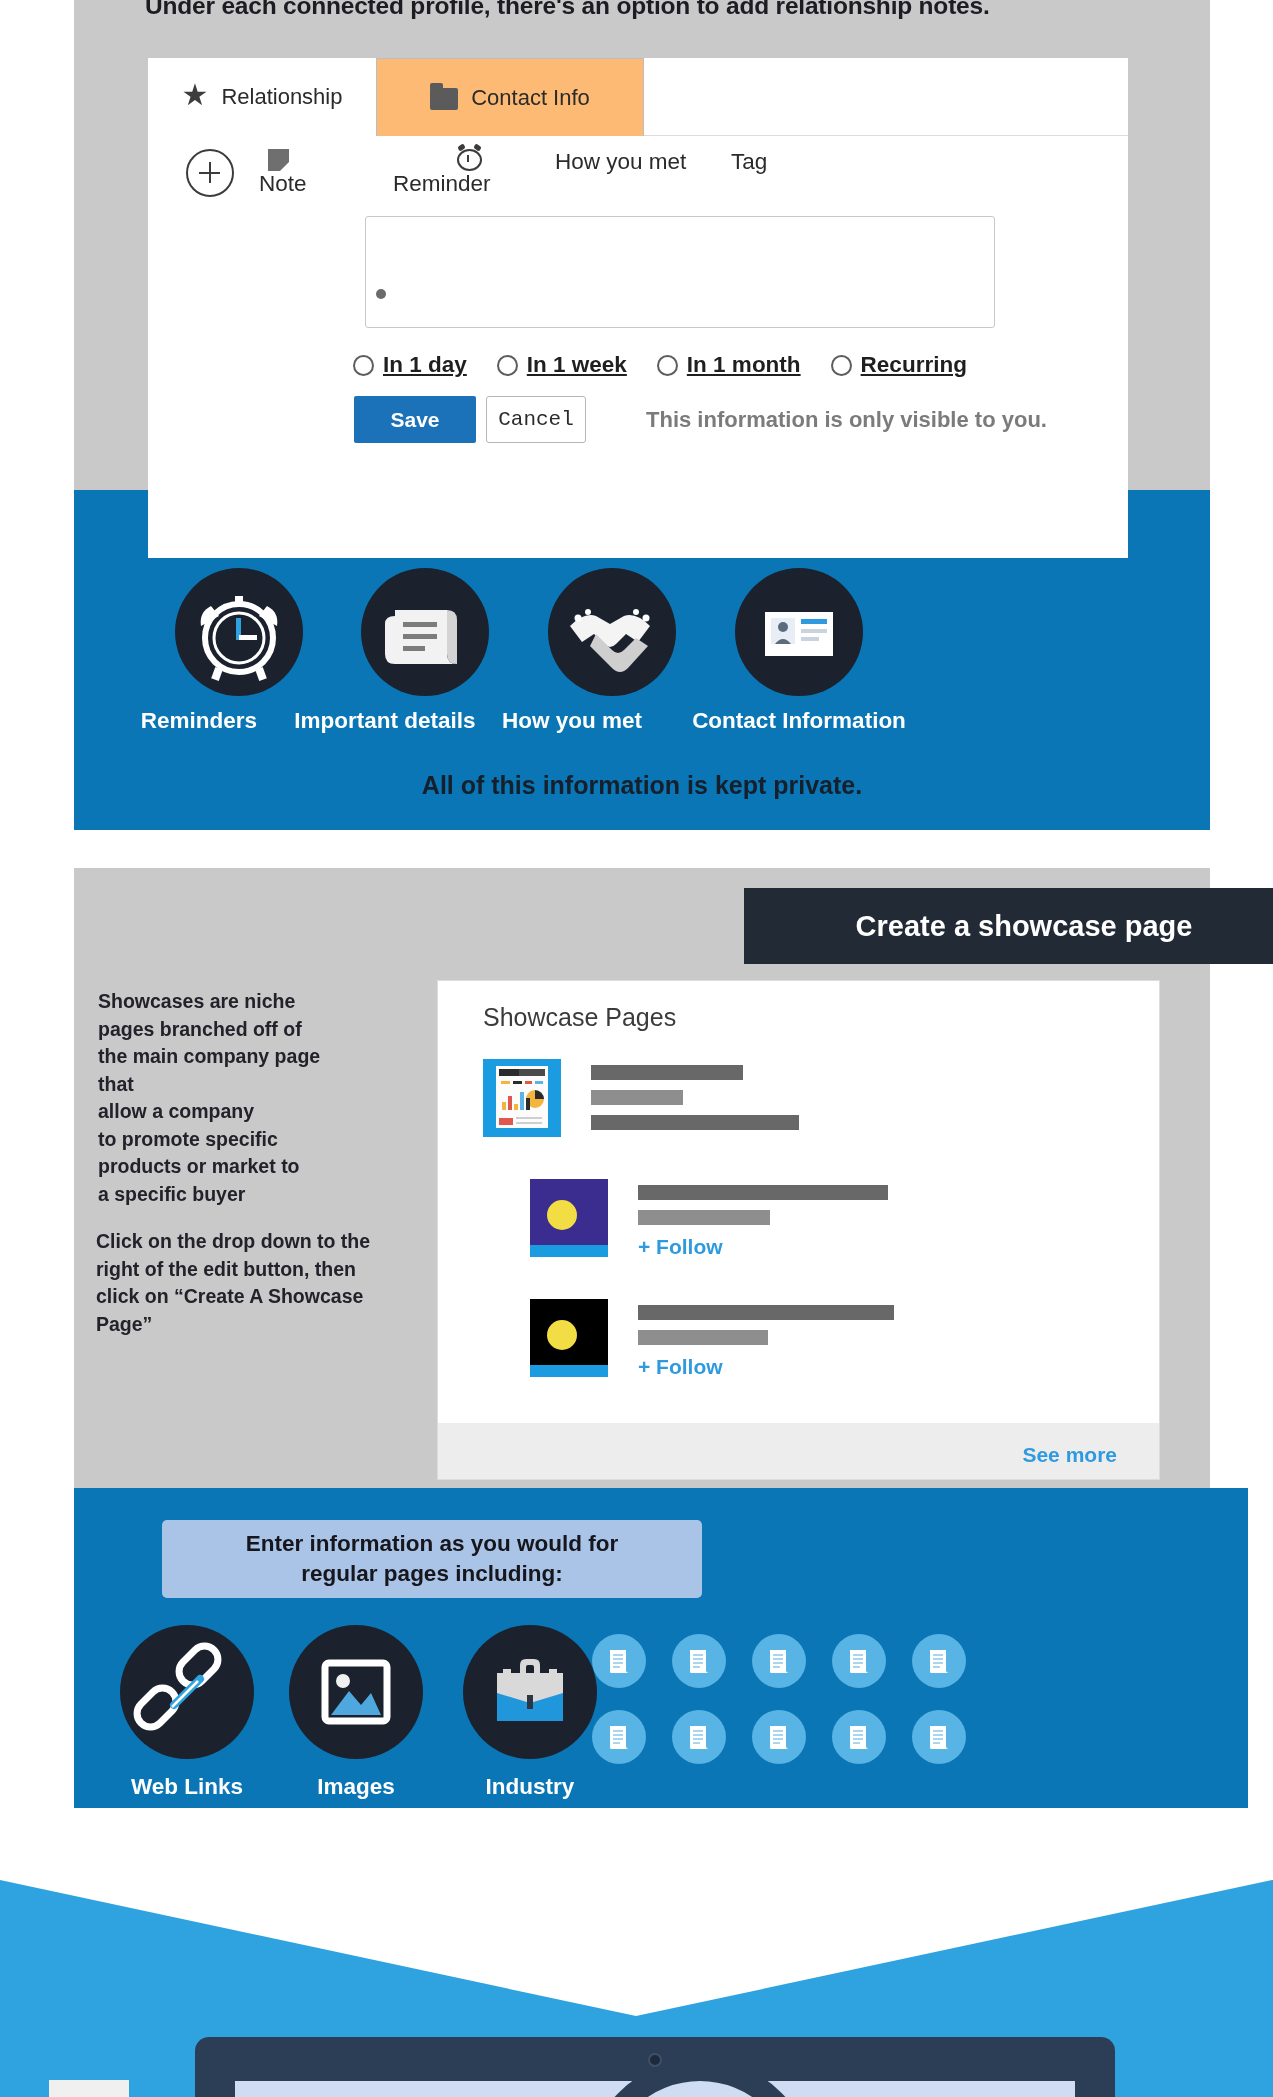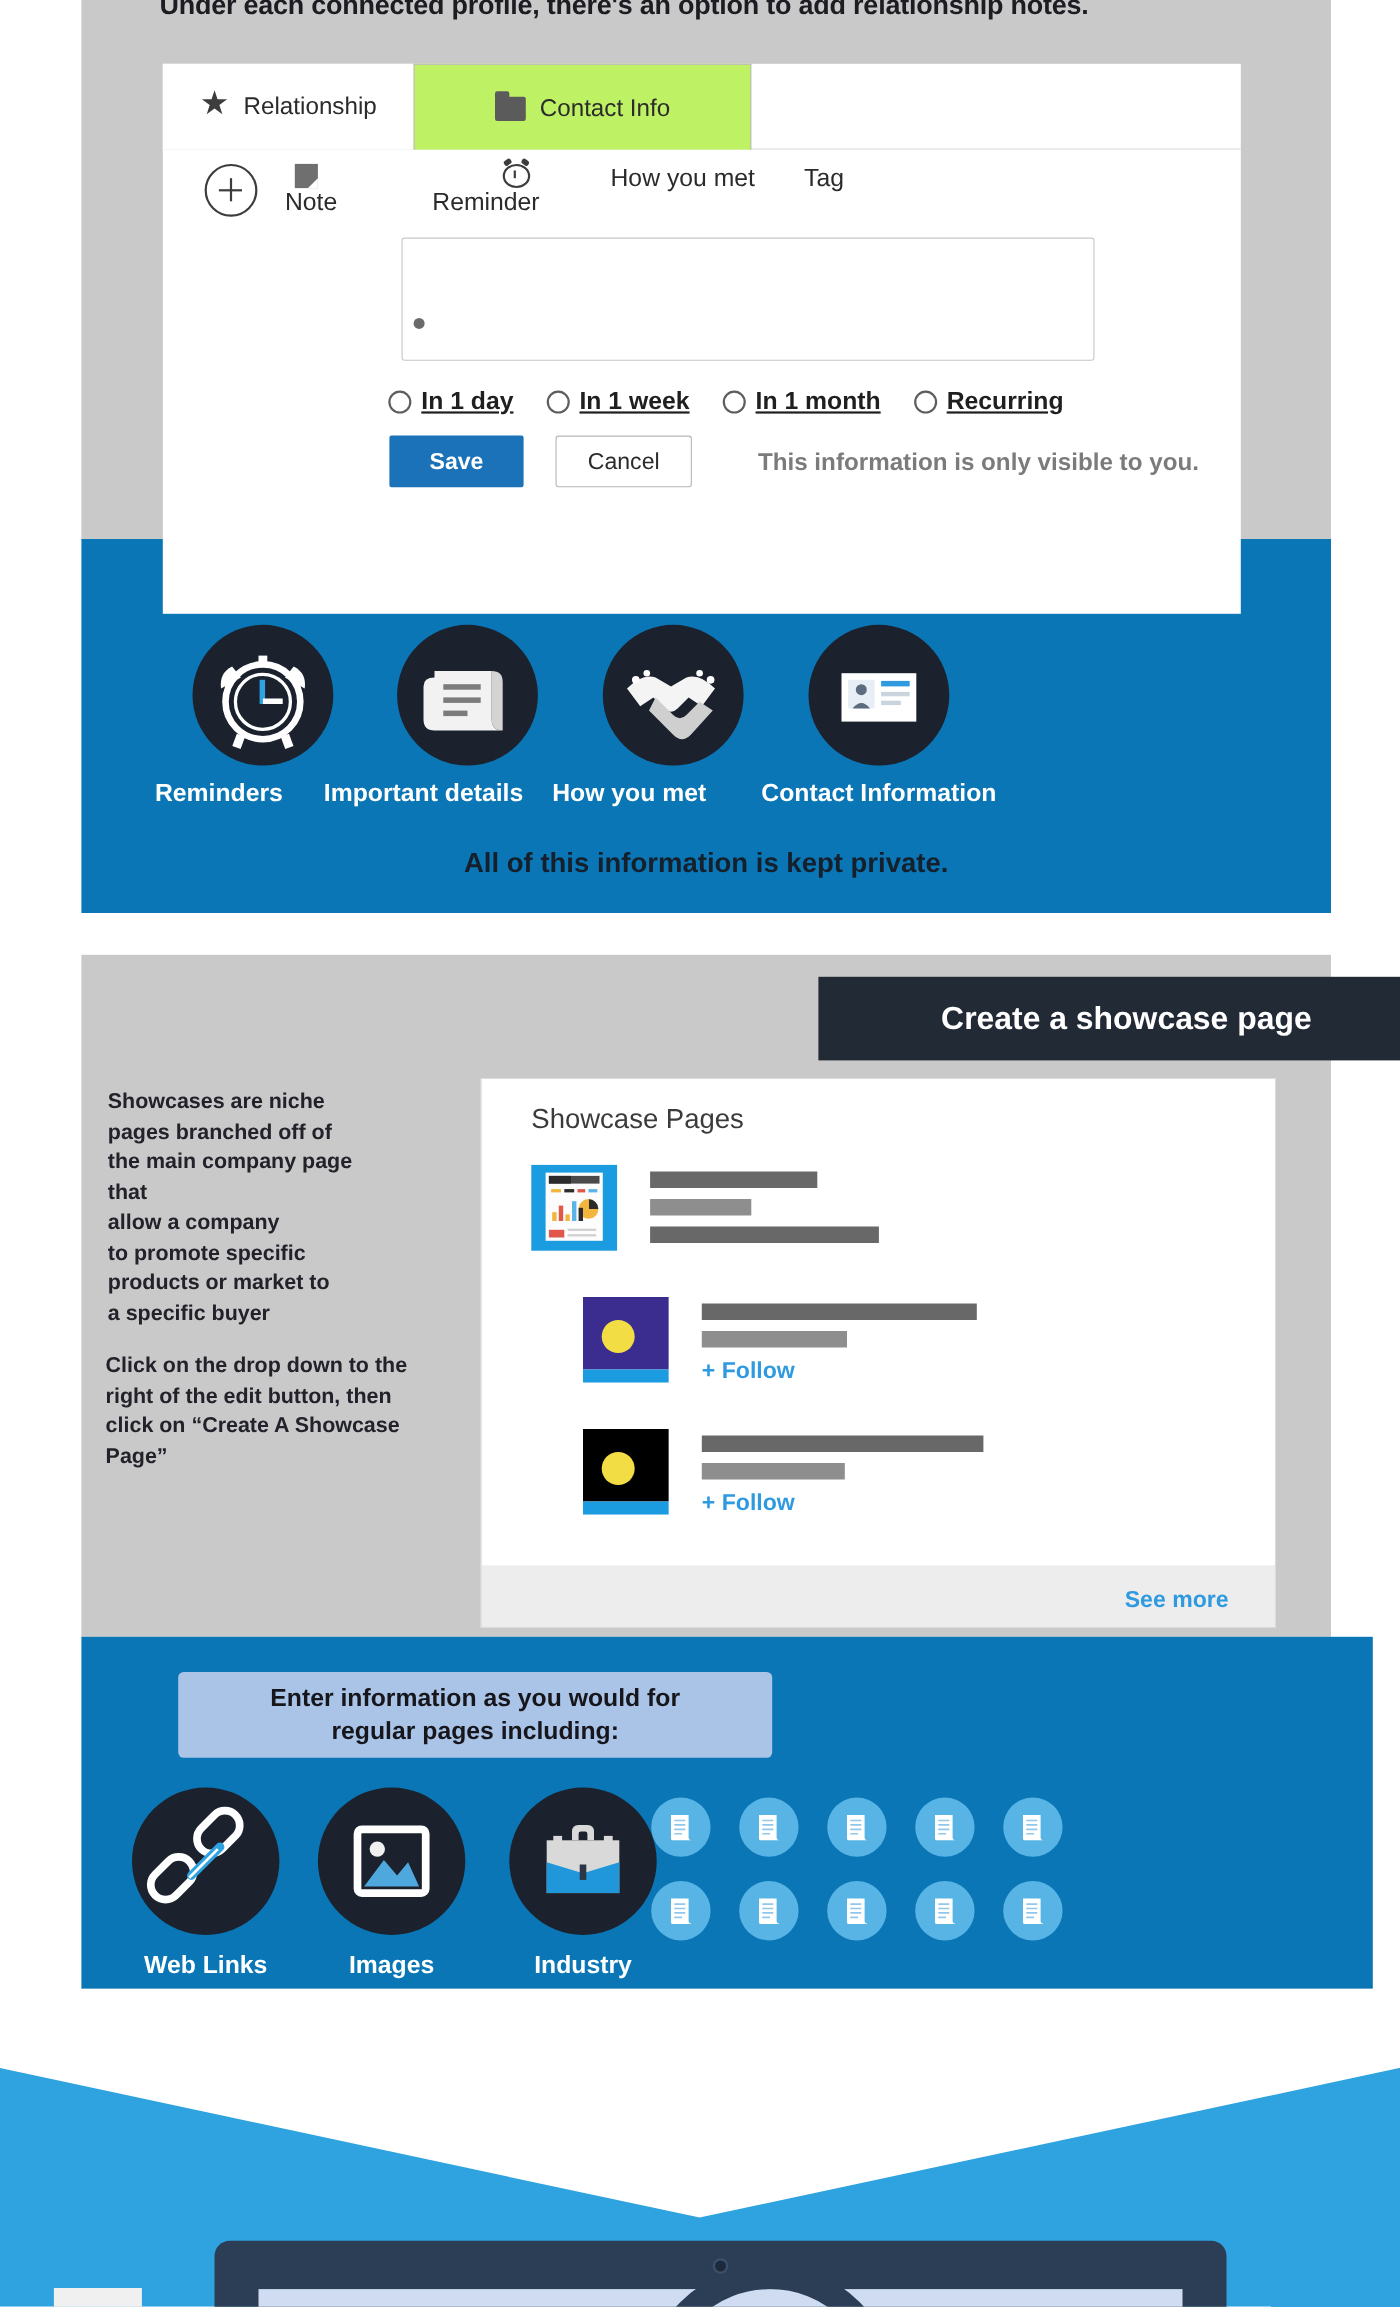--- a/index.html
+++ b/index.html
@@ -36,22 +36,22 @@
   #tabs-row{
     position:absolute;left:0;top:0;width:980px;height:78px;
     border-bottom:1px solid #dcdcdc;box-sizing:border-box;
   }
   .tab{
     position:absolute;top:0;height:78px;display:flex;align-items:center;
     box-sizing:border-box;font-size:22px;color:#2b2b2b;
   }
   #tab-relationship{left:0;width:228px;justify-content:center;background:#fff;}
   #tab-contact{
-    left:228px;width:307px;justify-content:center;
-    background:#bef264;border:1px solid #bdbdbd;border-bottom:none;
+    left:228px;width:268px;justify-content:center;
+    background:#fdba74;border:1px solid #bdbdbd;border-bottom:none;
   }
   .tab .ticon{margin-right:13px;display:inline-block;line-height:0;}
   .star-glyph{font-size:30px;color:#3d3d3d;line-height:1;position:relative;top:-2px;}
   .folder-glyph{
     width:28px;height:22px;background:#5b5b5b;border-radius:2px;position:relative;top:1px;
   }
   .folder-glyph:before{
     content:"";position:absolute;left:0;top:-5px;width:13px;height:6px;
     background:#5b5b5b;border-radius:2px 2px 0 0;
   }
@@ -112,23 +112,23 @@
     margin-right:9px;box-sizing:border-box;
   }
 
   
   #btn-row{position:absolute;left:206px;top:338px;display:flex;align-items:center;}
   #save-btn{
     width:122px;height:47px;background:#1b72b8;color:#fff;font-size:21px;font-weight:bold;
     display:flex;align-items:center;justify-content:center;border-radius:2px;
   }
   #cancel-btn{
-    margin-left:29px;width:124px;height:47px;background:#fff;color:#2b2b2b;font-size:21px;
+    margin-left:10px;width:100px;height:47px;background:#fff;color:#2b2b2b;font-size:21px;
     display:flex;align-items:center;justify-content:center;
-    border:1px solid #b6b6b6;border-radius:3px;box-sizing:border-box;
+    border:1px solid #b6b6b6;border-radius:3px;box-sizing:border-box;font-family:Liberation Mono, monospace;
   }
   #privacy-note{
     margin-left:60px;font-size:22px;color:#7b7b7b;font-weight:bold;white-space:nowrap;
   }
 
   
   .bubble{
     position:absolute;width:128px;height:128px;border-radius:50%;background:#1b222e;
   }
   .bubble-label{

